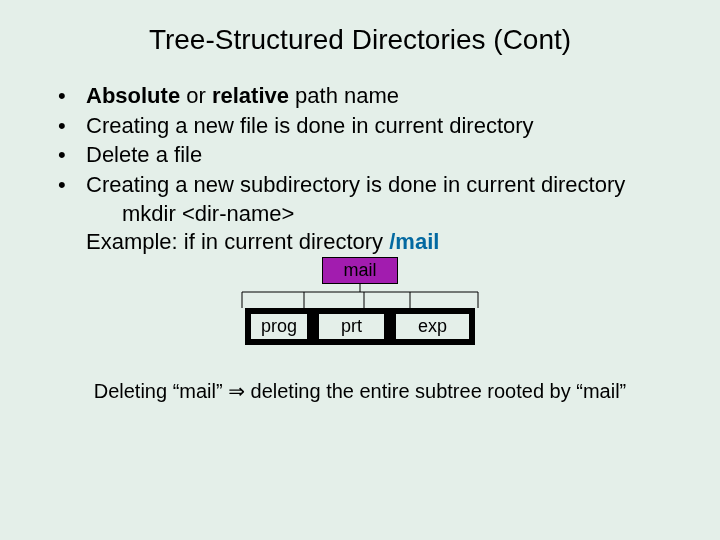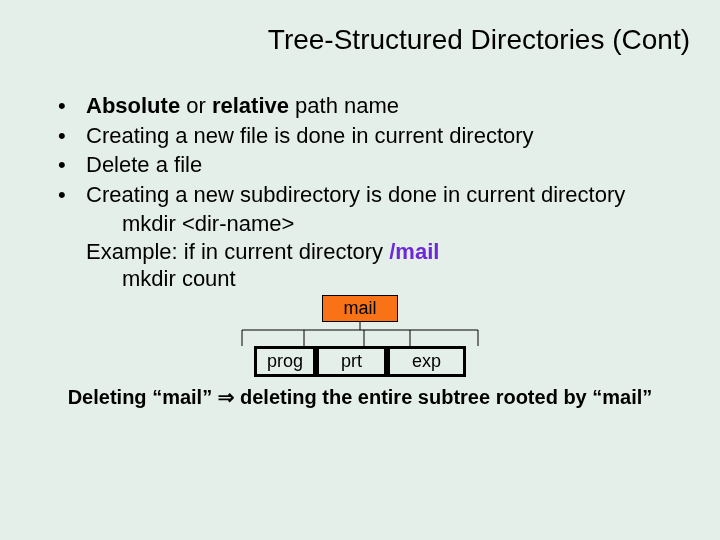--- a/index.html
+++ b/index.html
@@ -14,22 +14,22 @@
   }
   .slide {
     box-sizing: border-box;
     width: 720px;
     height: 540px;
     padding: 20px 30px 20px 30px;
     position: relative;
   }
   .title {
     font-size: 28px;
-    text-align: right;
-    margin: 4px 0 36px 0;
+    text-align: center;
+    margin: 4px 0 26px 0;
     font-weight: normal;
   }
   .body {
     font-size: 22px;
     line-height: 1.25;
     margin-left: 28px;
   }
   .bullet-row {
     display: flex;
     margin: 2px 0;
@@ -41,57 +41,56 @@
   .bullet-text {
     flex: 1;
   }
   .indent {
     margin-left: 64px;
   }
   .indent2 {
     margin-left: 28px;
   }
   .bold { font-weight: bold; }
-  .blue { color: #6d28d9; }
+  .blue { color: #0369a1; }
 
   .tree-wrap {
     width: 100%;
     display: flex;
     flex-direction: column;
     align-items: center;
     margin-top: 2px;
     font-size: 18px;
   }
   .tree-root {
     border: 1px solid #000;
     padding: 2px 20px;
-    background: #f97316;
+    background: #a21caf;
   }
   svg.connector {
     display: block;
   }
   .tree-children {
     display: flex;
     gap: 0;
   }
   .tree-child {
-    border: 3px solid #000000;
+    border: 6px solid #000000;
     padding: 2px 10px;
     background: #e4efe9;
     margin: 0 0px;
   }
   .tree-child.narrow {
     padding: 2px 22px;
   }
 
   .footer {
     font-size: 20px;
     text-align: center;
-    margin-top: 8px;
-    font-weight: bold;
+    margin-top: 34px;
   }
 </style>
 </head>
 <body>
 
 <div class="slide">
 
   <h1 class="title">Tree-Structured Directories (Cont)</h1>
 
   <div class="body">
@@ -118,21 +117,20 @@
       <div class="bullet-mark">•</div>
       <div class="bullet-text">Creating a new subdirectory is done in current directory</div>
     </div>
 
     <div class="indent">mkdir &lt;dir-name&gt;</div>
 
     <div class="indent2">
       <span>Example:  if in current directory   </span><span class="blue bold">/mail</span>
     </div>
 
-    <div class="indent">mkdir count</div>
 
   </div>
 
   <div class="tree-wrap">
     <div class="tree-root">mail</div>
     <svg class="connector" width="280" height="24" viewBox="0 0 280 24">
       <line x1="140" y1="0" x2="140" y2="8" stroke="#000" stroke-width="1"></line>
       <line x1="22" y1="8" x2="258" y2="8" stroke="#000" stroke-width="1"></line>
       <line x1="22" y1="8" x2="22" y2="24" stroke="#000" stroke-width="1"></line>
       <line x1="84" y1="8" x2="84" y2="24" stroke="#000" stroke-width="1"></line>

